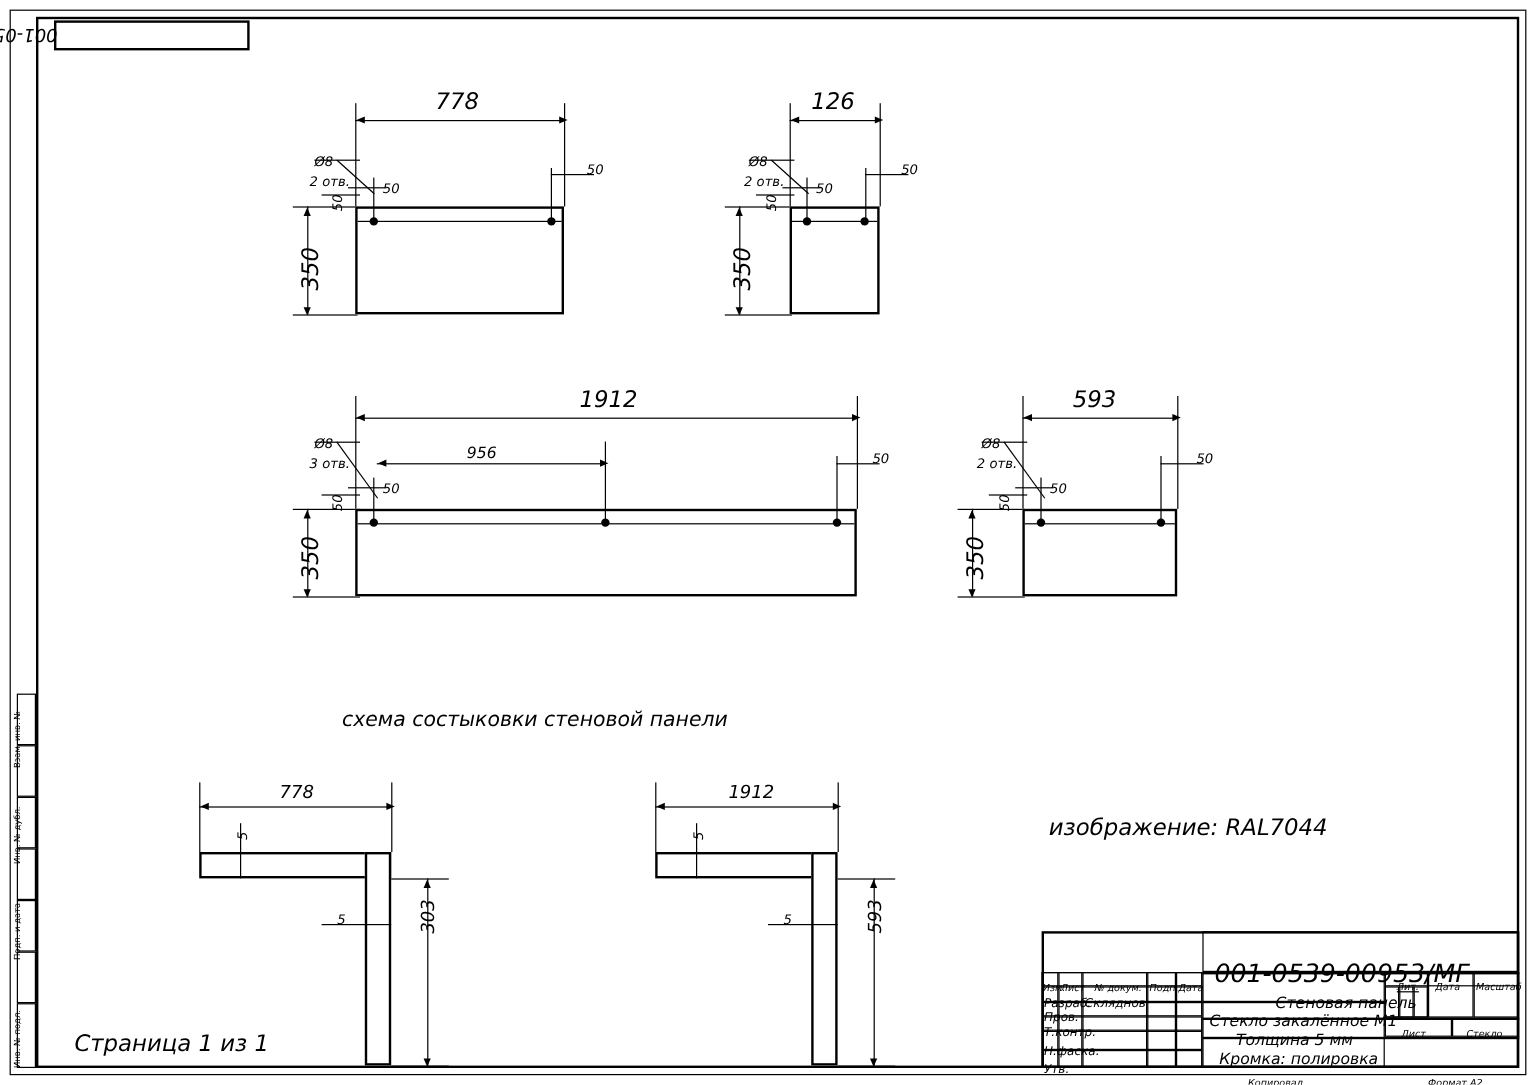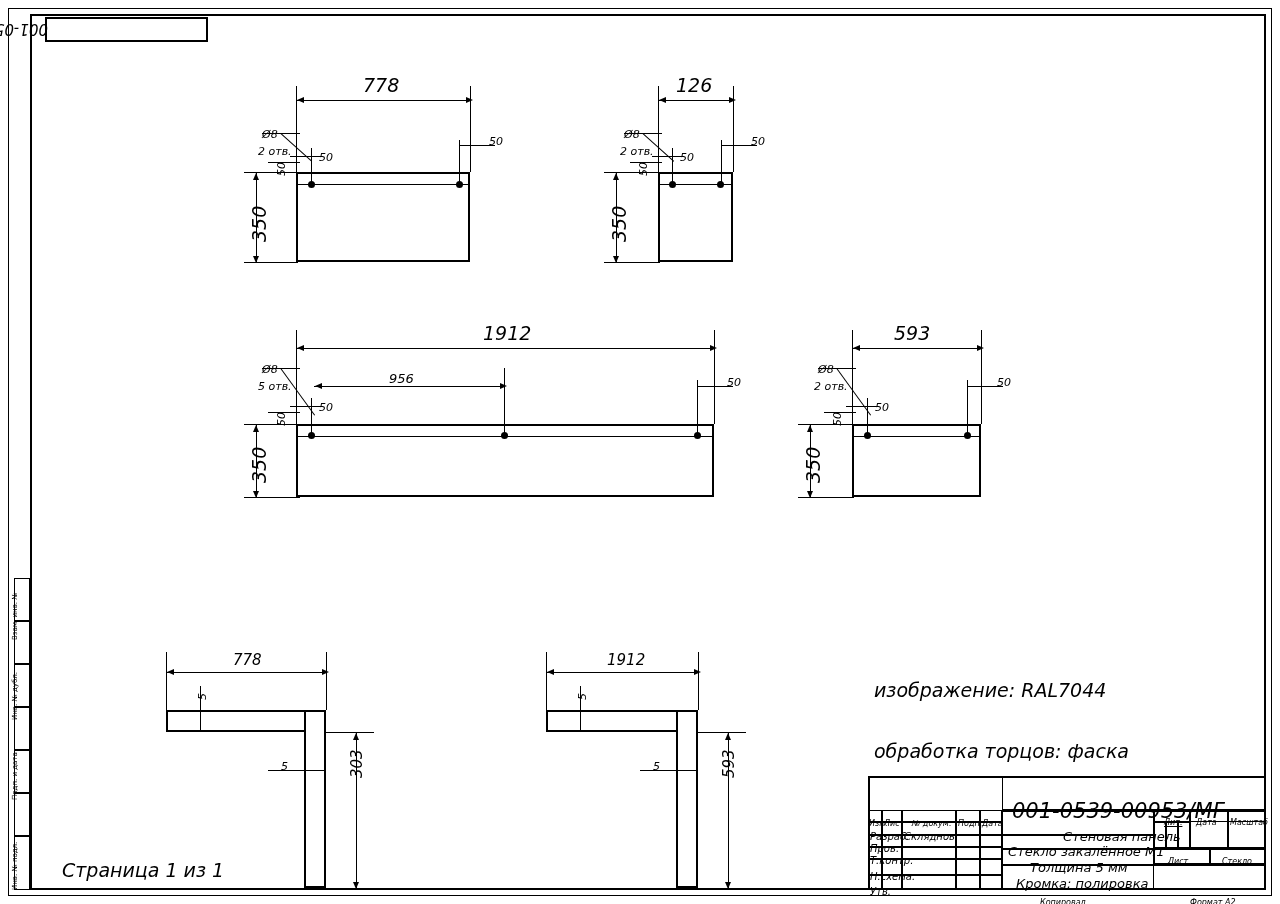--- a/index.html
+++ b/index.html
@@ -248,21 +248,21 @@
 
   <div class="rect-out" style="left:296px;top:424px;width:418px;height:73px;"></div>
   <div class="ln hl" style="left:298px;top:436px;width:414px;"></div>
   <div class="dot" style="left:308px;top:432px;"></div>
   <div class="dot" style="left:501px;top:432px;"></div>
   <div class="dot" style="left:694px;top:432px;"></div>
 
   <div class="ln" style="left:262px;top:368px;width:38px;height:1px;"></div>
   <div class="ln" style="left:281px;top:368px;width:58px;height:1px;transform:rotate(54deg);transform-origin:0 0;"></div>
   <div class="txt t11" style="left:262px;top:364px;">Ø8</div>
-  <div class="txt t11" style="left:258px;top:381px;">5 отв.</div>
+  <div class="txt t11" style="left:258px;top:381px;">3 отв.</div>
 
   <div class="ln vl" style="left:311px;top:398px;height:38px;"></div>
   <div class="ln hl" style="left:290px;top:406px;width:32px;"></div>
   <div class="txt t11" style="left:319px;top:402px;">50</div>
   <div class="ln hl" style="left:268px;top:412px;width:32px;"></div>
   <div class="txt t11 rot90" style="left:276px;top:426px;">50</div>
 
   <div class="ln vl" style="left:504px;top:368px;height:66px;"></div>
   <div class="ln hl" style="left:314px;top:386px;width:190px;"></div>
   <div class="arrowL" style="left:315px;top:383px;"></div>
@@ -300,20 +300,21 @@
   <div class="ln vl" style="left:867px;top:398px;height:38px;"></div>
   <div class="ln hl" style="left:846px;top:406px;width:32px;"></div>
   <div class="txt t11" style="left:875px;top:402px;">50</div>
   <div class="ln hl" style="left:824px;top:412px;width:32px;"></div>
   <div class="txt t11 rot90" style="left:832px;top:426px;">50</div>
 
   <div class="ln vl" style="left:967px;top:380px;height:56px;"></div>
   <div class="ln hl" style="left:967px;top:386px;width:36px;"></div>
   <div class="txt t11" style="left:997px;top:377px;">50</div>
 
+  <div class="txt t17" style="left:285px;top:592px;">схема состыковки стеновой панели</div>
 
   <div class="rect-out" style="left:166px;top:710px;width:160px;height:22px;"></div>
   <div class="rect-out" style="left:304px;top:710px;width:22px;height:178px;"></div>
 
   <div class="ln vl" style="left:166px;top:652px;height:58px;"></div>
   <div class="ln vl" style="left:326px;top:652px;height:58px;"></div>
   <div class="ln hl" style="left:166px;top:672px;width:160px;"></div>
   <div class="arrowL" style="left:167px;top:669px;"></div>
   <div class="arrowR" style="left:322px;top:669px;"></div>
   <div class="txt t15" style="left:233px;top:653px;">778</div>
@@ -348,21 +349,20 @@
   <div class="ln hl" style="left:698px;top:888px;width:48px;"></div>
   <div class="ln vl" style="left:728px;top:732px;height:156px;"></div>
   <div class="arrowU" style="left:725px;top:733px;"></div>
   <div class="arrowD" style="left:725px;top:882px;"></div>
   <div class="txt t15 rot90" style="left:722px;top:778px;">593</div>
 
   <div class="ln hl" style="left:640px;top:770px;width:58px;"></div>
   <div class="txt t11" style="left:653px;top:761px;">5</div>
 
   <div class="txt t19" style="left:874px;top:681px;">изображение: RAL7044</div>
-  <div class="txt t19" style="left:874px;top:742px;">обработка торцов: фаска</div>
 
   <div class="txt t19" style="left:62px;top:861px;">Страница 1 из 1</div>
 
   <div class="tb tb-thick" style="left:868px;top:776px;width:398px;height:114px;"></div>
 
   <div class="tb" style="left:1002px;top:776px;width:264px;height:34px;"></div>
   <div class="txt t21" style="left:1012px;top:801px;">001-0539-00953/MF</div>
 
   <div class="tb" style="left:868px;top:810px;width:134px;height:12px;"></div>
   <div class="tb" style="left:868px;top:810px;width:14px;height:80px;"></div>
@@ -379,21 +379,21 @@
 
   <div class="tb" style="left:868px;top:822px;width:134px;height:13px;"></div>
   <div class="tb" style="left:868px;top:835px;width:134px;height:12px;"></div>
   <div class="tb" style="left:868px;top:847px;width:134px;height:12px;"></div>
   <div class="tb" style="left:868px;top:859px;width:134px;height:16px;"></div>
   <div class="tb" style="left:868px;top:875px;width:134px;height:15px;"></div>
 
   <div class="txt tbtxt" style="left:870px;top:832px;">Разраб.</div>
   <div class="txt tbtxt" style="left:870px;top:844px;">Пров.</div>
   <div class="txt tbtxt" style="left:870px;top:856px;">Т.контр.</div>
-  <div class="txt tbtxt" style="left:870px;top:872px;">Н.схема.</div>
+  <div class="txt tbtxt" style="left:870px;top:872px;">Н.фаска.</div>
   <div class="txt tbtxt" style="left:870px;top:887px;">Утв.</div>
   <div class="txt tbtxt" style="left:904px;top:832px;">Скляднов</div>
 
   <div class="tb" style="left:1002px;top:810px;width:152px;height:80px;"></div>
   <div class="tb" style="left:1002px;top:810px;width:264px;height:1px;"></div>
   <div class="tb" style="left:1002px;top:834px;width:152px;height:1px;"></div>
   <div class="tb" style="left:1002px;top:848px;width:264px;height:1px;"></div>
   <div class="tb" style="left:1002px;top:864px;width:264px;height:1px;"></div>
 
   <div class="txt t13" style="left:1015px;top:830px;margin-left:48px;">Стеновая панель</div>

